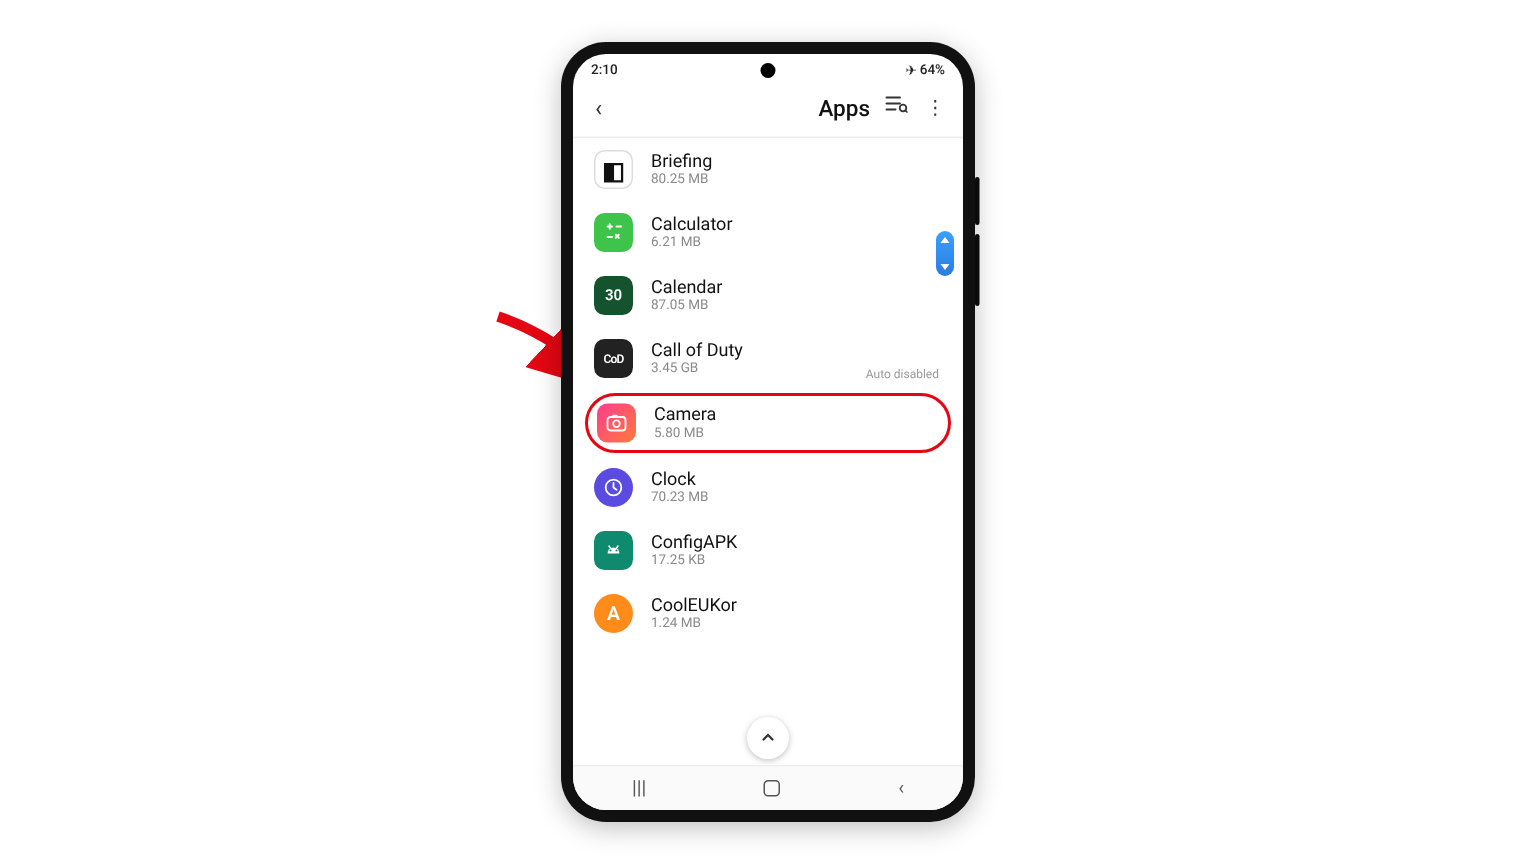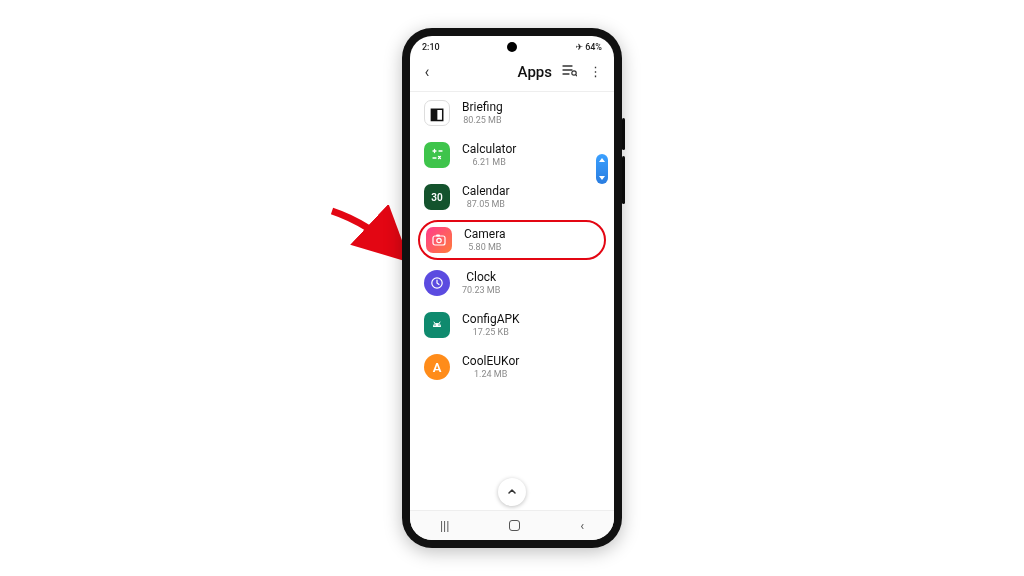--- a/index.html
+++ b/index.html
@@ -7,21 +7,21 @@
     background: #ffffff;
     display: flex;
     align-items: center;
     justify-content: center;
     width: 1024px;
     height: 576px;
     font-family: -apple-system, BlinkMacSystemFont, "Segoe UI", Roboto, Arial, sans-serif;
     position: relative;
   }
   .phone {
-    width: 220px;
+    width: 276px;
     height: 520px;
     background: #111;
     border-radius: 30px;
     padding: 8px;
     position: relative;
     box-shadow: 0 4px 18px rgba(0,0,0,0.25);
   }
   .side-btn {
     position: absolute;
     background: #0b0b0b;
@@ -169,21 +169,21 @@
   .ic-calculator { background:#3ec44b; }
   .ic-calendar   { background:#14532d; font-size:10px;}
   .ic-cod        { background:#222; font-size:8px; letter-spacing:-0.5px;}
   .ic-camera     { background: linear-gradient(135deg,#ff3b8d,#ff7b3b); }
   .ic-chrome     { background: conic-gradient(#ea4335 0 120deg,#34a853 120deg 240deg,#fbbc05 240deg 360deg); position:relative;}
   .ic-chrome::after{content:"";position:absolute;width:10px;height:10px;background:#4285f4;border:2px solid #fff;border-radius:50%;top:6px;left:6px;}
   .ic-clock      { background:#5b4be0; }
   .ic-config     { background:#0f8a6e; }
   .ic-contacts   { background:#ff8c1a; }
   .ic-cooleukor  { background:#ff8c1a; }
-  .txt-col { min-width:0;text-align:center; }
+  .txt-col { min-width:0; }
 </style>
 </head>
 <body>
 
 <svg class="arrow" viewBox="0 0 80 60">
   <defs>
     <marker id="ah" markerWidth="8" markerHeight="8" refX="6" refY="4" orient="auto">
       <path d="M0,0 L8,4 L0,8 Z" fill="#e30613"></path>
     </marker>
   </defs>
@@ -246,20 +246,28 @@
       </div>
 
       <div class="row">
         <div class="icon ic-calendar">30</div>
         <div class="txt-col">
           <div class="app-name">Calendar</div>
           <div class="app-sub">87.05 MB</div>
         </div>
       </div>
 
+      <div class="row">
+        <div class="icon ic-cod">CoD</div>
+        <div class="txt-col">
+          <div class="app-name">Call of Duty</div>
+          <div class="app-sub">3.45 GB</div>
+        </div>
+        <span class="auto-dis">Auto disabled</span>
+      </div>
 
       <div class="row highlight">
         <div class="icon ic-camera">
           <svg width="14" height="12" viewBox="0 0 14 12">
               <rect x="1" y="2" width="12" height="9" rx="2" fill="none" stroke="#fff" stroke-width="1.2"></rect>
               <circle cx="7" cy="6.5" r="2.2" fill="none" stroke="#fff" stroke-width="1.2"></circle>
               <rect x="4" y="0.5" width="4" height="2" rx="1" fill="#fff"></rect>
             </svg>
         </div>
         <div class="txt-col">

